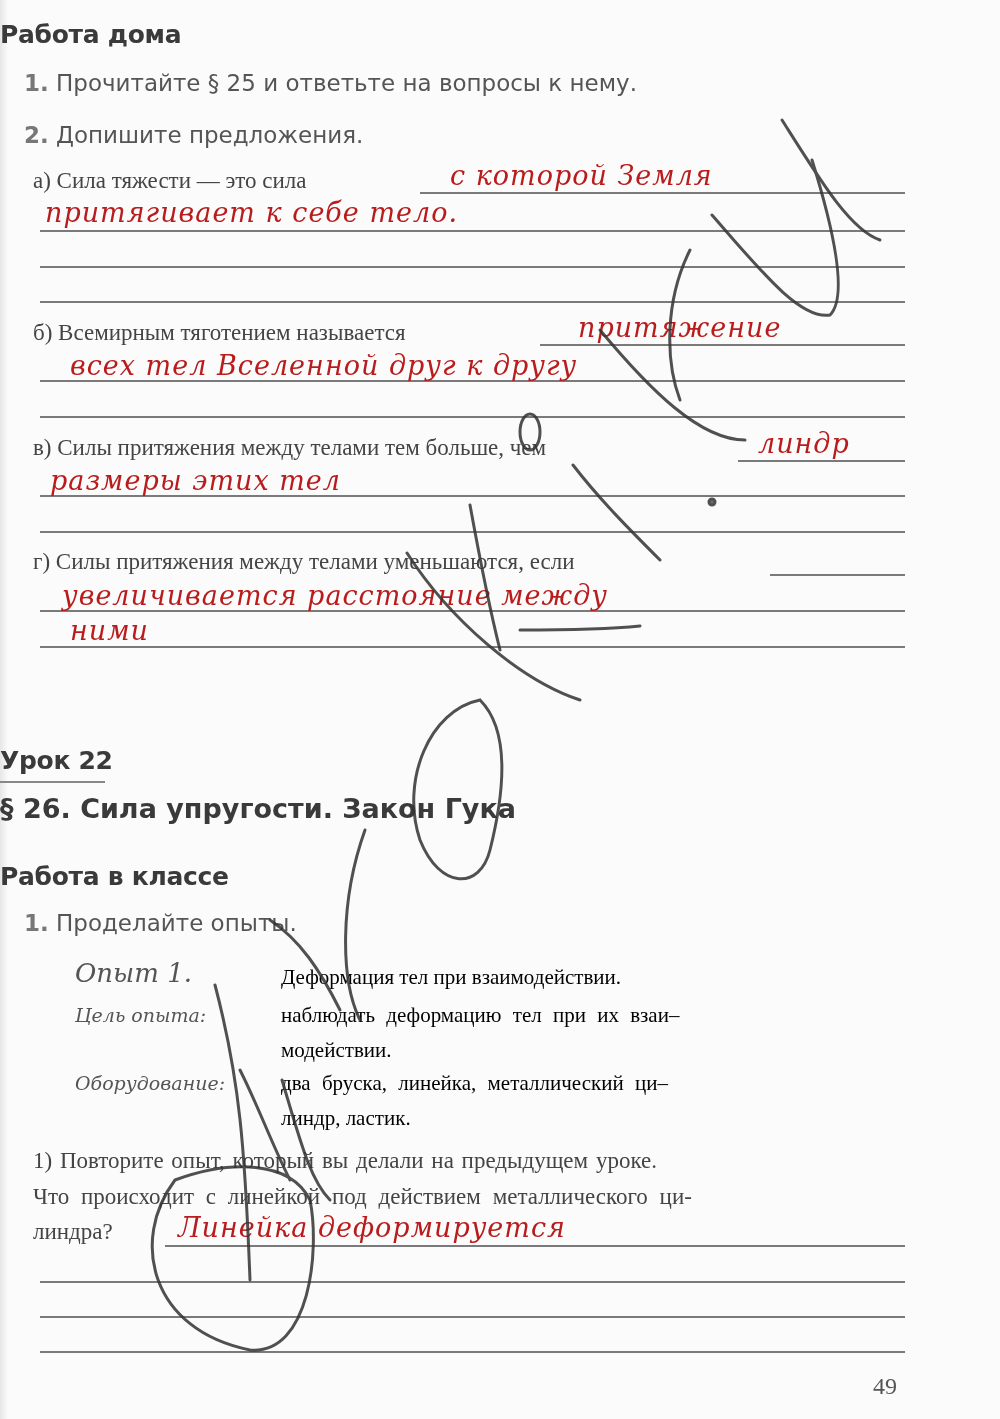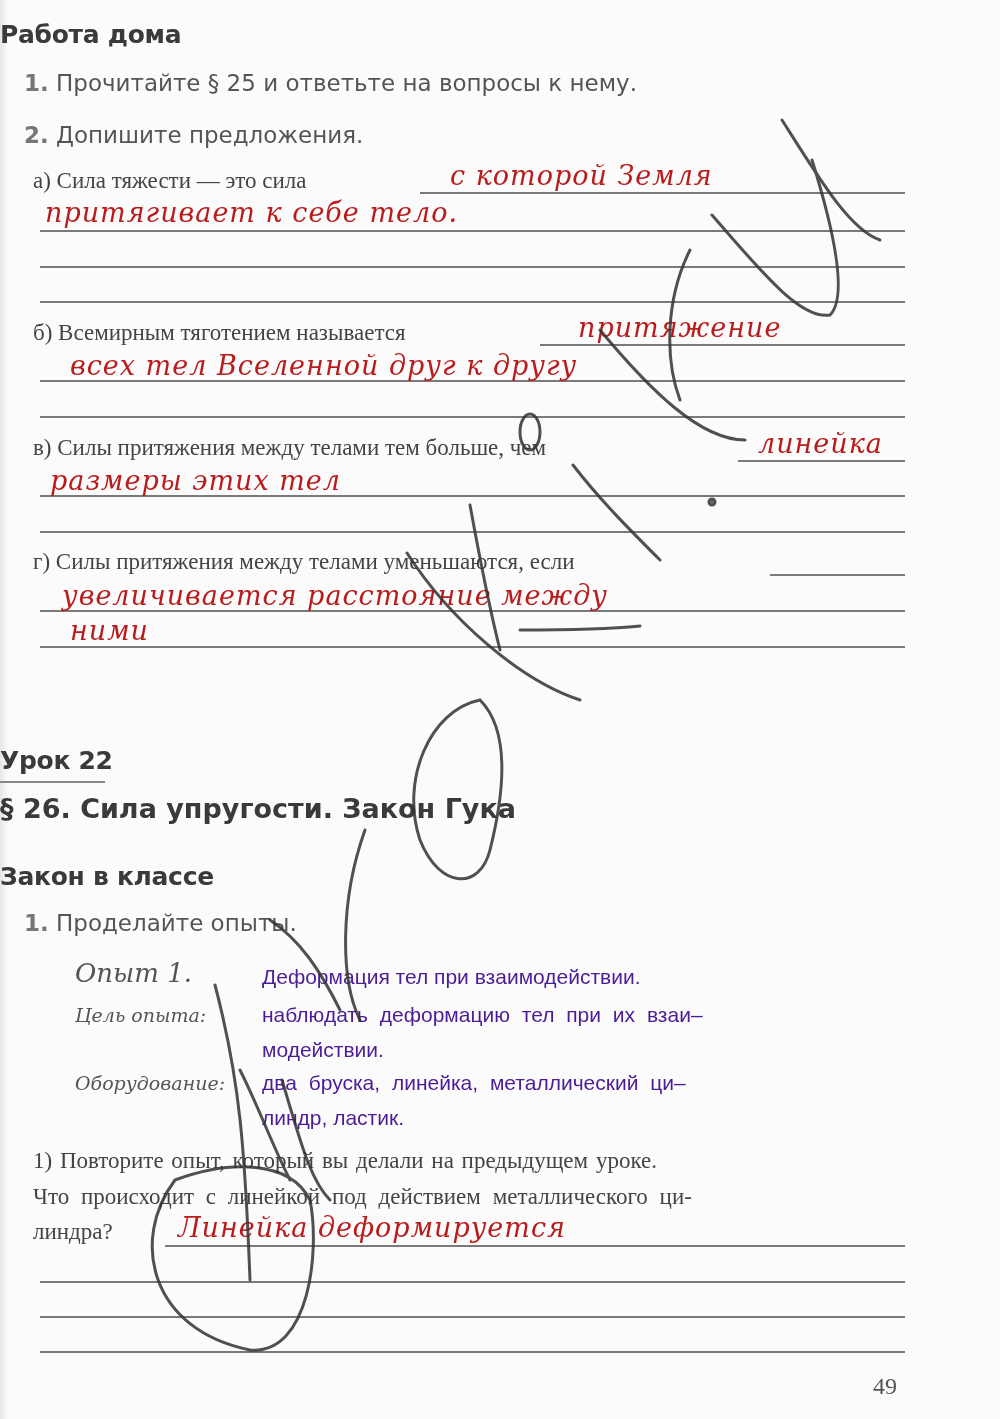--- a/index.html
+++ b/index.html
@@ -8,21 +8,21 @@
     background: #fbfbfb; position: relative;
     font-family: "Liberation Serif", serif; color: #444;
   }
   .abs { position: absolute; }
   .sans { font-family: "DejaVu Sans", sans-serif; }
   .h-bold { font-weight: bold; color: #3a3a3a; font-size: 25px; letter-spacing: -0.3px; }
   .task { font-size: 23px; color: #555; margin-left: 24px; }
   .serif { font-family: "Liberation Serif", serif; font-size: 23px; color: #444; }
   .hand { font-family: "DejaVu Serif", serif; font-style: italic; color: #b91c1c; font-size: 27px; letter-spacing: 1px; }
   .rule { position: absolute; height: 1.5px; background: #7a7a7a; }
-  .mono { font-family: Liberation Sans, sans-serif; font-size: 21px; color: #4c1d95; }
+  .mono { font-family: Liberation Serif, serif; font-size: 21px; color: #000000; margin-left: 19px; }
   .label-it { font-family: "DejaVu Serif", serif; font-style: italic; color: #555; }
   .left-edge { position:absolute; left:0; top:0; width:8px; height:1419px; background: linear-gradient(to right,#e6e6e6,#fbfbfb); }
   svg.scribble { position:absolute; left:0; top:0; pointer-events:none; }
 </style>
 </head>
 <body>
 
 <div class="left-edge"></div>
 
 <div class="abs sans h-bold" style="left:0;top:20px;">Работа дома</div>
@@ -44,36 +44,36 @@
 
 <div class="abs serif" style="left:33px;top:320px;">б) Всемирным тяготением называется</div>
 <div class="rule" style="left:540px;width:365px;top:344px;"></div>
 <div class="abs hand" style="left:578px;top:312px;">притяжение</div>
 <div class="rule" style="left:40px;width:865px;top:380px;"></div>
 <div class="abs hand" style="left:70px;top:350px;font-style:italic;">всех тел Вселенной друг к другу</div>
 <div class="rule" style="left:40px;width:865px;top:416px;"></div>
 
 <div class="abs serif" style="left:33px;top:435px;">в) Силы притяжения между телами тем больше, чем</div>
 <div class="rule" style="left:738px;width:167px;top:460px;"></div>
-<div class="abs hand" style="left:758px;top:428px;">линейка</div>
+<div class="abs hand" style="left:758px;top:428px;">линдр</div>
 <div class="rule" style="left:40px;width:865px;top:495px;"></div>
 <div class="abs hand" style="left:50px;top:465px;">размеры этих тел</div>
 <div class="rule" style="left:40px;width:865px;top:531px;"></div>
 
 <div class="abs serif" style="left:33px;top:549px;">г) Силы притяжения между телами уменьшаются, если</div>
 <div class="rule" style="left:770px;width:135px;top:574px;"></div>
 <div class="rule" style="left:40px;width:865px;top:610px;"></div>
 <div class="abs hand" style="left:62px;top:580px;">увеличивается расстояние между</div>
 <div class="rule" style="left:40px;width:865px;top:646px;"></div>
 <div class="abs hand" style="left:70px;top:615px;">ними</div>
 
 <div class="abs sans h-bold" style="left:0;top:746px;">Урок 22</div>
 <div class="rule" style="left:0;width:105px;top:781px;background:#888;"></div>
 <div class="abs sans" style="left:0;top:793px;font-size:27px;font-weight:bold;color:#3a3a3a;">§ 26. Сила упругости. Закон Гука</div>
-<div class="abs sans h-bold" style="left:0;top:862px;">Закон в классе</div>
+<div class="abs sans h-bold" style="left:0;top:862px;">Работа в классе</div>
 <div class="abs sans task" style="left:0;top:910px;">
   <span style="font-weight:bold;color:#777;display:inline-block;width:32px;">1.</span><span>Проделайте опыты.</span>
 </div>
 
 <div class="abs label-it" style="left:75px;top:958px;font-size:26px;">Опыт 1.</div>
 <div class="abs mono" style="left:262px;top:965px;">Деформация тел при взаимодействии.</div>
 <div class="abs label-it" style="left:75px;top:1004px;font-size:19px;">Цель опыта:</div>
 <div class="abs mono" style="left:262px;top:1003px;word-spacing:6px;">наблюдать деформацию тел при их взаи–</div>
 <div class="abs mono" style="left:262px;top:1038px;">модействии.</div>
 <div class="abs label-it" style="left:75px;top:1072px;font-size:19px;">Оборудование:</div>

